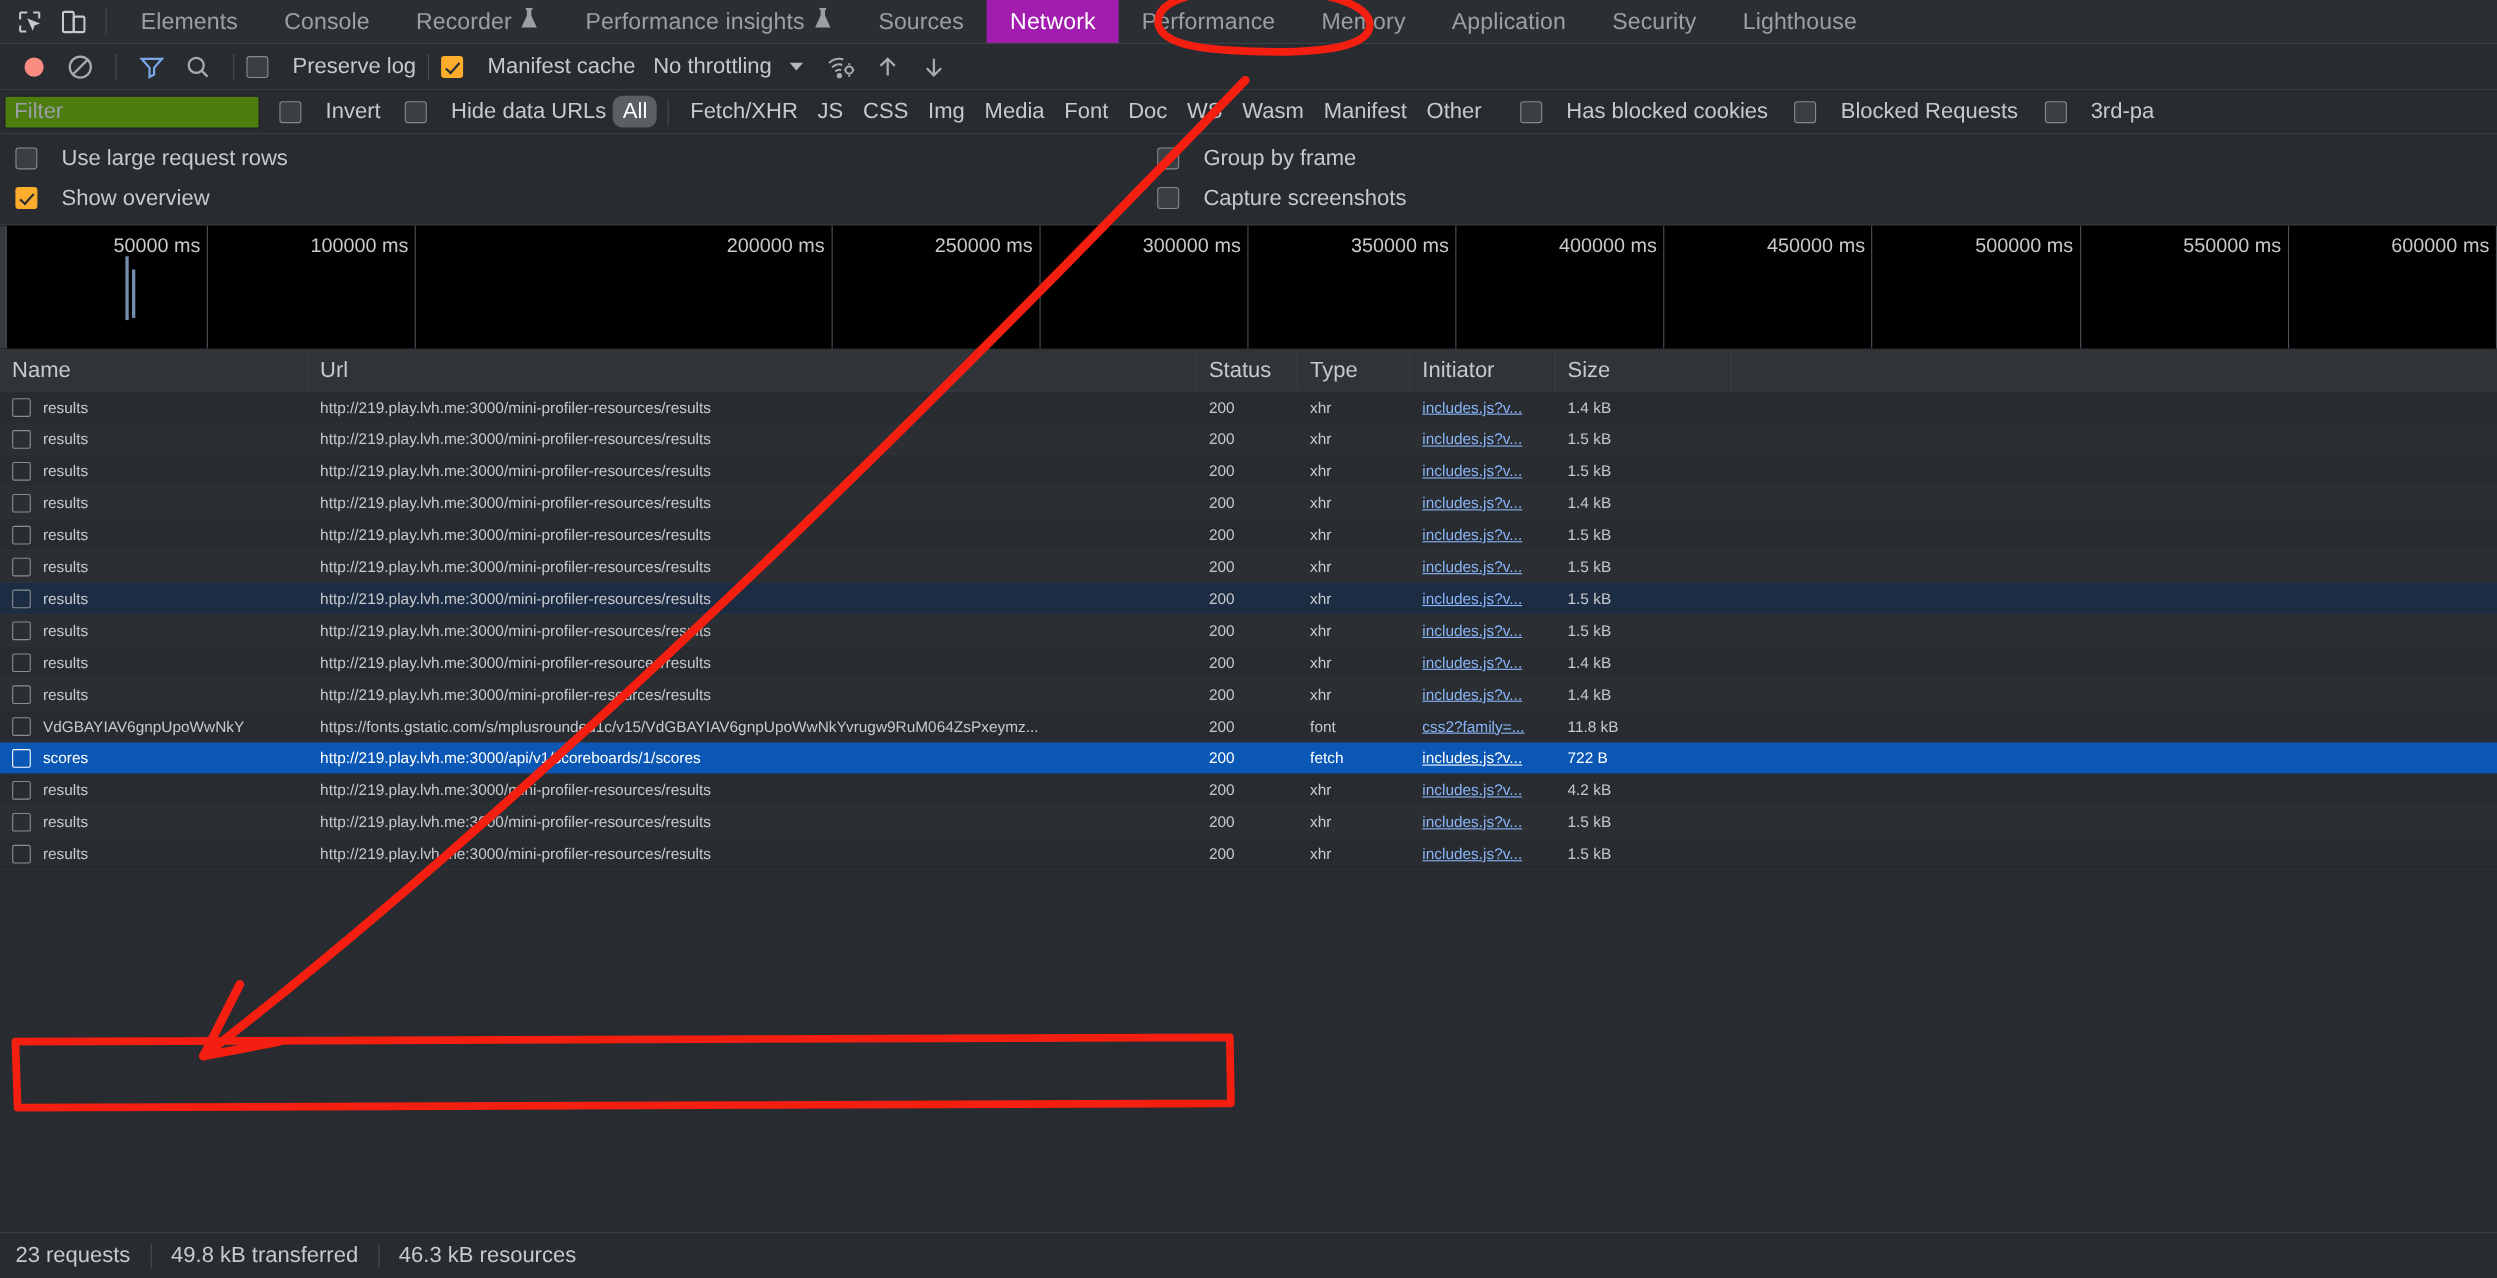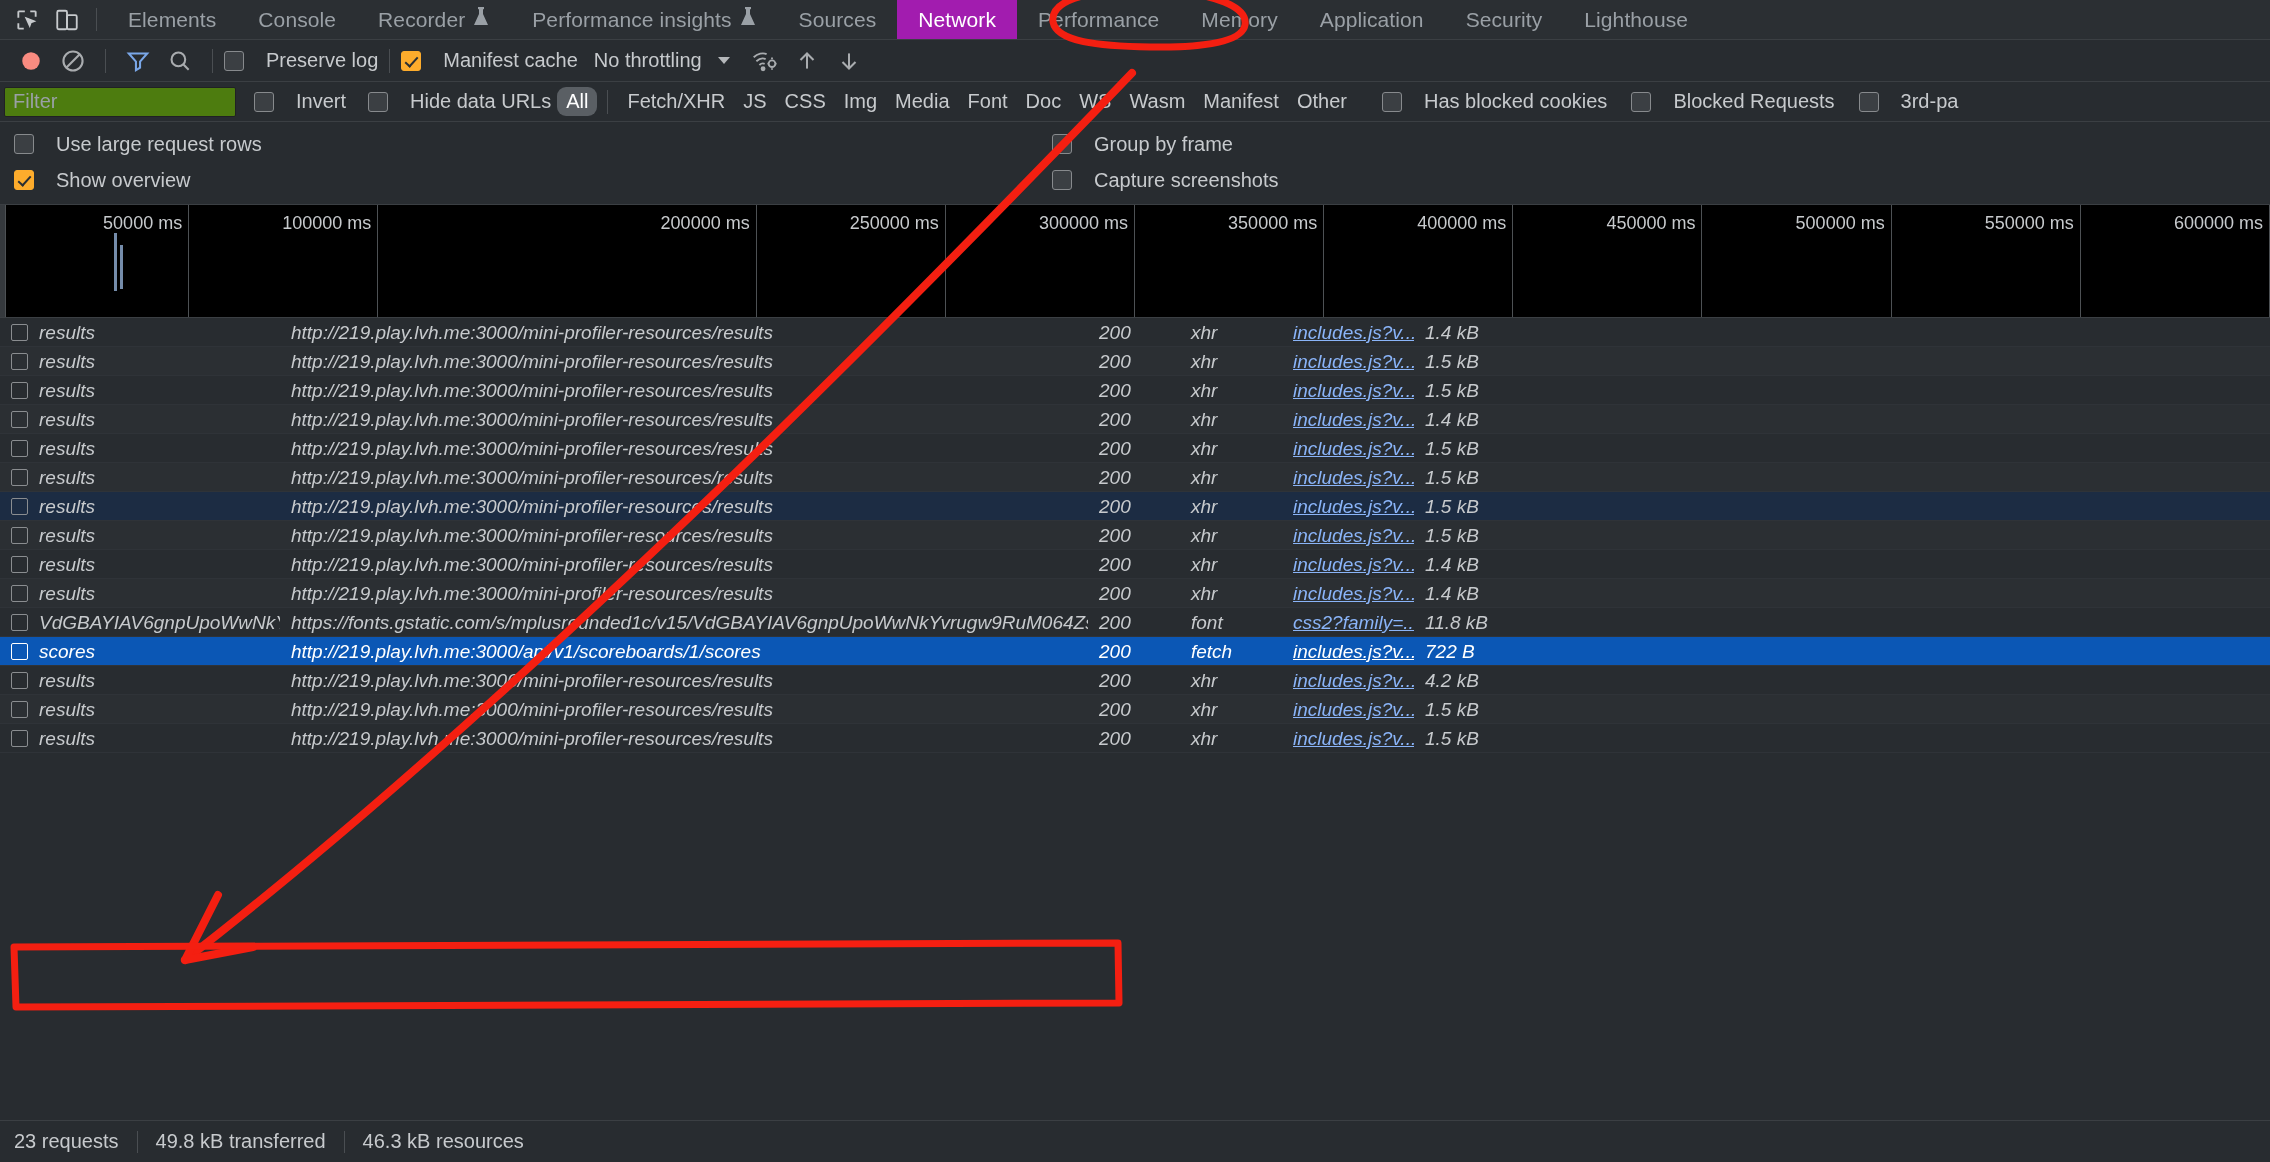--- a/index.html
+++ b/index.html
@@ -134,23 +134,22 @@
   
   .tbl { width: 100%; }
   .thead {
     display: flex; height: 38px; align-items: center;
     background: #303338; border-bottom: 1px solid #3b3f43;
     font-size: 20px; color: #c7cacd;
   }
   .th { padding: 0 11px; border-right: 1px solid #3b3f43; height: 38px; line-height: 38px; white-space: nowrap; overflow: hidden; }
   .row {
     display: flex; height: 29px; align-items: center;
-    font-size: 19px; color: #c7cacd;
+    font-size: 14px; color: #c7cacd;
     border-bottom: 1px solid #2f3338;
-    font-style: italic;
   }
   .row.odd { background: #2b2f33; }
   .row.even { background: #282c30; }
   .row.hl { background: #1c2c43; }
   .row.sel { background: #0b57b5; color: #ffffff; }
   .row.sel .initiator { color: #ffffff; }
   .td { padding: 0 11px; white-space: nowrap; overflow: hidden; height: 29px; line-height: 29px; }
   .td.name { display: flex; align-items: center; gap: 11px; }
   .rowbox {
     width: 17px; height: 17px; border: 1px solid #8a8d90; border-radius: 2px;
@@ -408,20 +407,28 @@
         </div>
         <div class="ov-tick" style="left: 2080.83px; width: 189.167px;">
           <div class="ov-label">600000 ms</div>
         </div>
       </div>
     <div class="ov-bar" style="left:114px; top:28px; height:58px;"></div>
     <div class="ov-bar" style="left:120px; top:40px; height:44px;"></div>
   </div>
 
   <div class="tbl">
+    <div class="thead" id="thead-host">
+        <div class="th" style="width: 280px;">Name</div>
+        <div class="th" style="width: 808px;">Url</div>
+        <div class="th" style="width: 92px;">Status</div>
+        <div class="th" style="width: 102px;">Type</div>
+        <div class="th" style="width: 132px;">Initiator</div>
+        <div class="th" style="width: 160px;">Size</div>
+      </div>
     <div id="tbody-host">
         <div class="row even">
           <div class="td name" style="width: 280px;">
             <span class="rowbox"></span>
             <span>results</span>
           </div>
           <div class="td" style="width: 808px;">http://219.play.lvh.me:3000/mini-profiler-resources/results</div>
           <div class="td" style="width: 92px;">200</div>
           <div class="td" style="width: 102px;">xhr</div>
           <div class="td initiator" style="width: 132px;">includes.js?v...</div>

